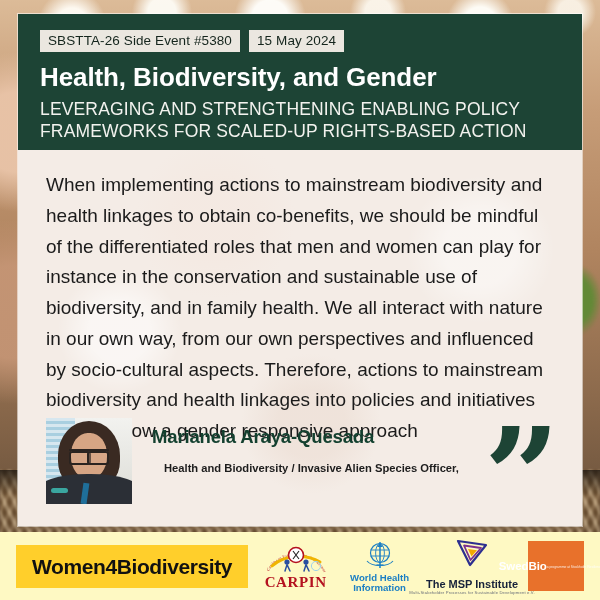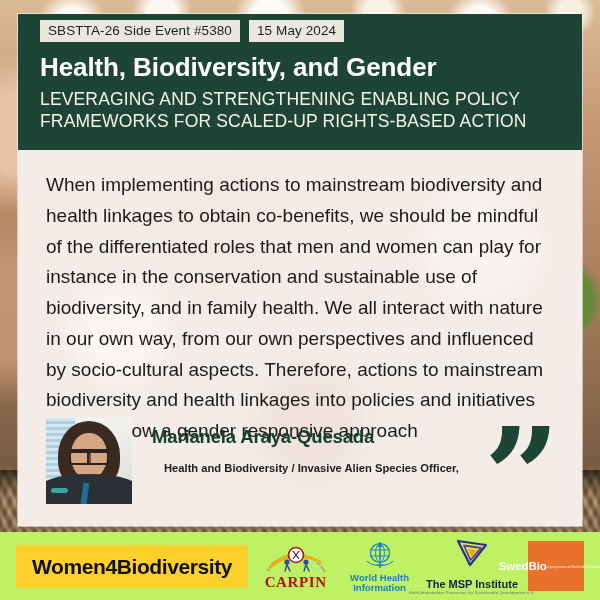--- a/index.html
+++ b/index.html
@@ -96,21 +96,21 @@
       radial-gradient(circle at 52% 80%, rgba(236,221,211,.6) 0 34px, rgba(236,221,211,0) 70px),
       radial-gradient(circle at 82% 46%, rgba(255,255,255,.45) 0 36px, rgba(255,255,255,0) 74px),
       radial-gradient(circle at 35% 40%, rgba(244,232,224,.6) 0 40px, rgba(244,232,224,0) 80px);
     pointer-events: none;
   }
 
   
   .header {
     position: relative;
     background: #1d4435;
-    padding: 6px 22px 16px 22px;
+    padding: 16px 22px 16px 22px;
     height: 136px;
     box-sizing: border-box;
   }
   .badges {
     display: flex;
     align-items: center;
     gap: 9px;
     margin-bottom: 12px;
   }
   .badge {
@@ -251,21 +251,21 @@
     line-height: 1.45;
     font-weight: 700;
     margin: 12px;
   }
 
   
   .footer {
     position: absolute;
     left: 0; right: 0; bottom: 0;
     height: 68px;
-    background: #bef264;
+    background: #fef9c3;
     display: flex;
     align-items: center;
     justify-content: center;
     gap: 12px;
     padding: 0 16px;
     box-sizing: border-box;
   }
 
   .logo-w4b {
     background: #ffcf2b;

